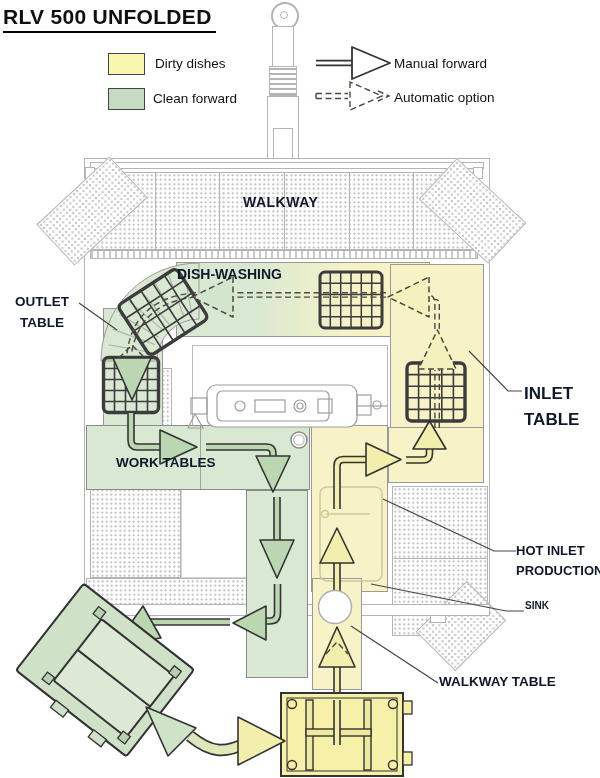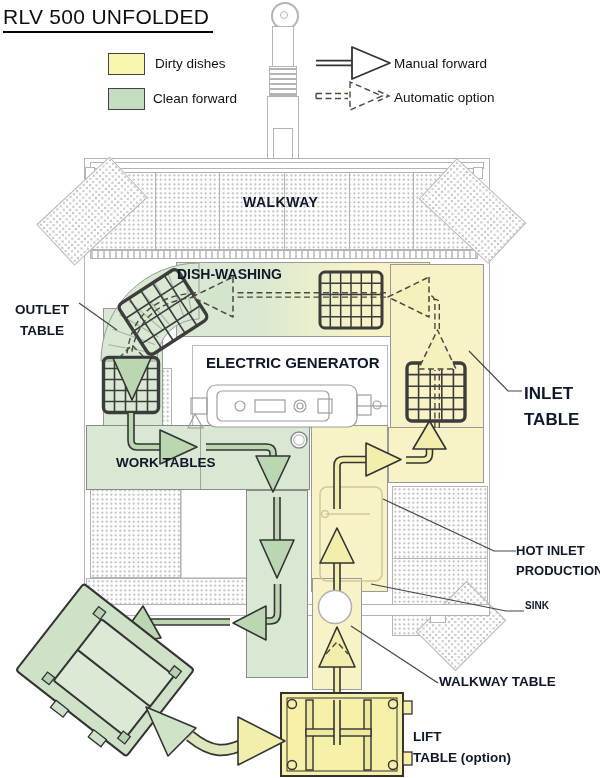--- a/index.html
+++ b/index.html
@@ -12,21 +12,21 @@
           background-size:4.5px 4.5px;background-color:#fefefe;}
   .hatch{background-image:repeating-linear-gradient(90deg,#c9c9c9 0 2px,transparent 2px 6px);}
   
   .region{box-sizing:border-box;border:1px solid #999;}
   .dirty-bg{background:var(--dirty-region);}
   .clean-bg{background:var(--clean-region);}
   .band-grad{background:linear-gradient(90deg,var(--clean-region) 0%,var(--clean-region) 30%,var(--dirty-region) 72%,var(--dirty-region) 100%);}
   
   .lbl{position:absolute;font-weight:bold;white-space:nowrap;line-height:1.0;color:#0f172a;}
   .lbl2{line-height:1.55;}
-  #title{position:absolute;left:3px;top:5px;font-size:21px;font-weight:normal;
+  #title{position:absolute;left:3px;top:5px;font-size:21px;font-weight:bold;
          border-bottom:2.5px solid #000;padding:0 4px 2px 0;letter-spacing:0.3px;}
   .leg-txt{position:absolute;font-size:13.5px;font-weight:normal;color:#111;}
   .swatch{position:absolute;width:37px;height:22px;border:1.2px solid #444;box-sizing:border-box;}
   
   #overlay{position:absolute;left:0;top:0;}
   .bar-out{fill:none;stroke:#333;stroke-width:7.6;stroke-linecap:butt;}
   .bar-g{fill:none;stroke:var(--clean-arrow);stroke-width:4.4;}
   .bar-y{fill:none;stroke:var(--dirty-arrow);stroke-width:4.4;}
   .head-g{fill:var(--clean-arrow);stroke:#333;stroke-width:1.6;stroke-linejoin:round;}
   .head-y{fill:var(--dirty-arrow);stroke:#333;stroke-width:1.6;stroke-linejoin:round;}
@@ -258,34 +258,29 @@
   <div id="title">RLV 500 UNFOLDED</div>
   <div class="swatch" style="left:108px;top:53px;background:var(--dirty-swatch);"></div>
   <div class="leg-txt" style="left:155px;top:56px;">Dirty dishes</div>
   <div class="swatch" style="left:108px;top:88px;background:var(--clean-swatch);"></div>
   <div class="leg-txt" style="left:153px;top:91px;">Clean forward</div>
   <div class="leg-txt" style="left:394px;top:56px;">Manual forward</div>
   <div class="leg-txt" style="left:394px;top:90px;">Automatic option</div>
 
   <div class="lbl" style="left:243px;top:195px;font-size:14px;letter-spacing:0.5px;">WALKWAY</div>
   <div class="lbl" style="left:177px;top:267px;font-size:14px;">DISH-WASHING</div>
-  <div class="lbl lbl2" style="left:4px;top:292px;width:76px;text-align:center;font-size:13.5px;margin-top:8px;">
+  <div class="lbl lbl2" style="left:4px;top:292px;width:76px;text-align:center;font-size:13.5px;">
     <span>OUTLET</span><br>
     <span>TABLE</span>
   </div>
-  <div class="lbl" style="left:206px;top:355px;font-size:15px;">ELECTRIC GENERATOR</div>
   <div class="lbl lbl2" style="left:524px;top:381px;font-size:17px;">
     <span>INLET</span><br>
     <span>TABLE</span>
   </div>
   <div class="lbl" style="left:116px;top:456px;font-size:13.5px;text-align:center;">WORK TABLES</div>
   <div class="lbl lbl2" style="left:516px;top:541px;font-size:13px;">
     <span>HOT INLET</span><br>
     <span>PRODUCTION</span>
   </div>
   <div class="lbl" style="left:525px;top:601px;font-size:10px;">SINK</div>
   <div class="lbl" style="left:439px;top:675px;font-size:13.5px;">WALKWAY TABLE</div>
-  <div class="lbl lbl2" style="left:413px;top:727px;font-size:13.5px;">
-    <span>LIFT</span><br>
-    <span>TABLE (option)</span>
-  </div>
 
 </div>
 
 </body></html>

